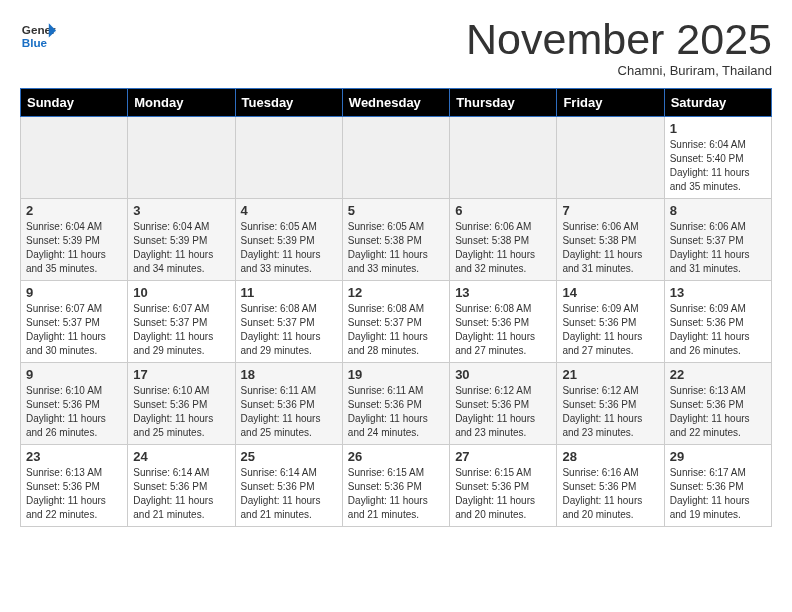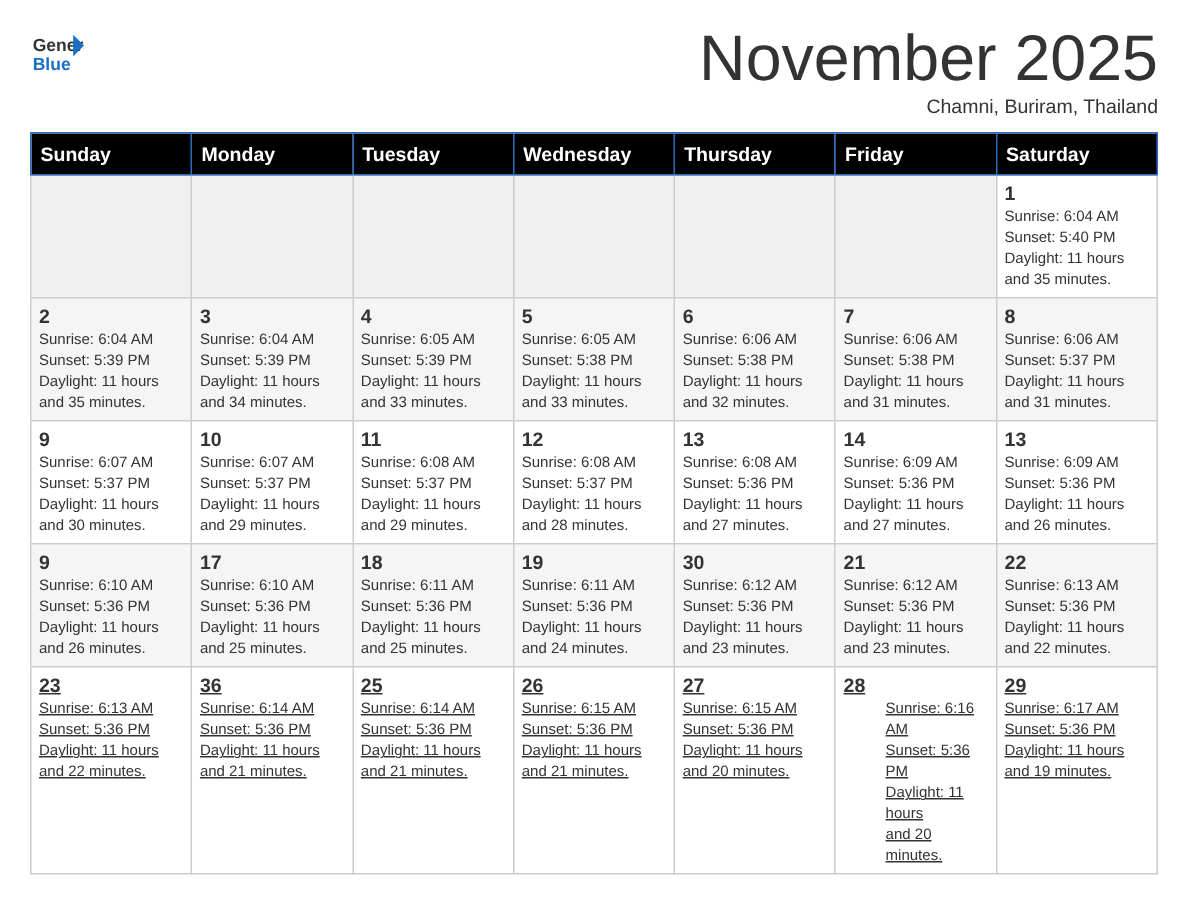--- a/index.html
+++ b/index.html
@@ -83,21 +83,21 @@
       background: #fff;
     }
     tr:nth-child(even) td:not(.empty) {
       background: #f5f5f5;
     }
     .week-row-1 td { background: #fff; }
     .week-row-1 td.empty { background: #f0f0f0; }
     .week-row-2 td { background: #f0f0f0; }
     .week-row-3 td { background: #fff; }
     .week-row-4 td { background: #f0f0f0; }
-    .week-row-5 td { background: #fff; text-decoration: underline; }
+    .week-row-5 td { background: #fff; }
     .week-row-6 td { background: #f0f0f0; }
   </style>
 </head>
 <body>
 
 <div class="page">
   <div class="header">
     <div class="logo">
       <svg class="logo-icon" viewBox="0 0 40 40">
         <text x="2" y="20" font-size="13" font-weight="bold" fill="#333" font-family="Arial">General</text>
@@ -294,21 +294,21 @@
         </tr>
         <tr class="week-row-5">
           <td>
             <span class="day-number">23</span>
             <div class="day-info" style="white-space: pre-line;">Sunrise: 6:13 AM
 Sunset: 5:36 PM
 Daylight: 11 hours
 and 22 minutes.</div>
           </td>
           <td>
-            <span class="day-number">36</span>
+            <span class="day-number">24</span>
             <div class="day-info" style="white-space: pre-line;">Sunrise: 6:14 AM
 Sunset: 5:36 PM
 Daylight: 11 hours
 and 21 minutes.</div>
           </td>
           <td>
             <span class="day-number">25</span>
             <div class="day-info" style="white-space: pre-line;">Sunrise: 6:14 AM
 Sunset: 5:36 PM
 Daylight: 11 hours
@@ -323,21 +323,21 @@
           </td>
           <td>
             <span class="day-number">27</span>
             <div class="day-info" style="white-space: pre-line;">Sunrise: 6:15 AM
 Sunset: 5:36 PM
 Daylight: 11 hours
 and 20 minutes.</div>
           </td>
           <td>
             <span class="day-number">28</span>
-            <div class="day-info" style="white-space: pre-line; margin-left: 28px;">Sunrise: 6:16 AM
+            <div class="day-info" style="white-space: pre-line;">Sunrise: 6:16 AM
 Sunset: 5:36 PM
 Daylight: 11 hours
 and 20 minutes.</div>
           </td>
           <td>
             <span class="day-number">29</span>
             <div class="day-info" style="white-space: pre-line;">Sunrise: 6:17 AM
 Sunset: 5:36 PM
 Daylight: 11 hours
 and 19 minutes.</div>

